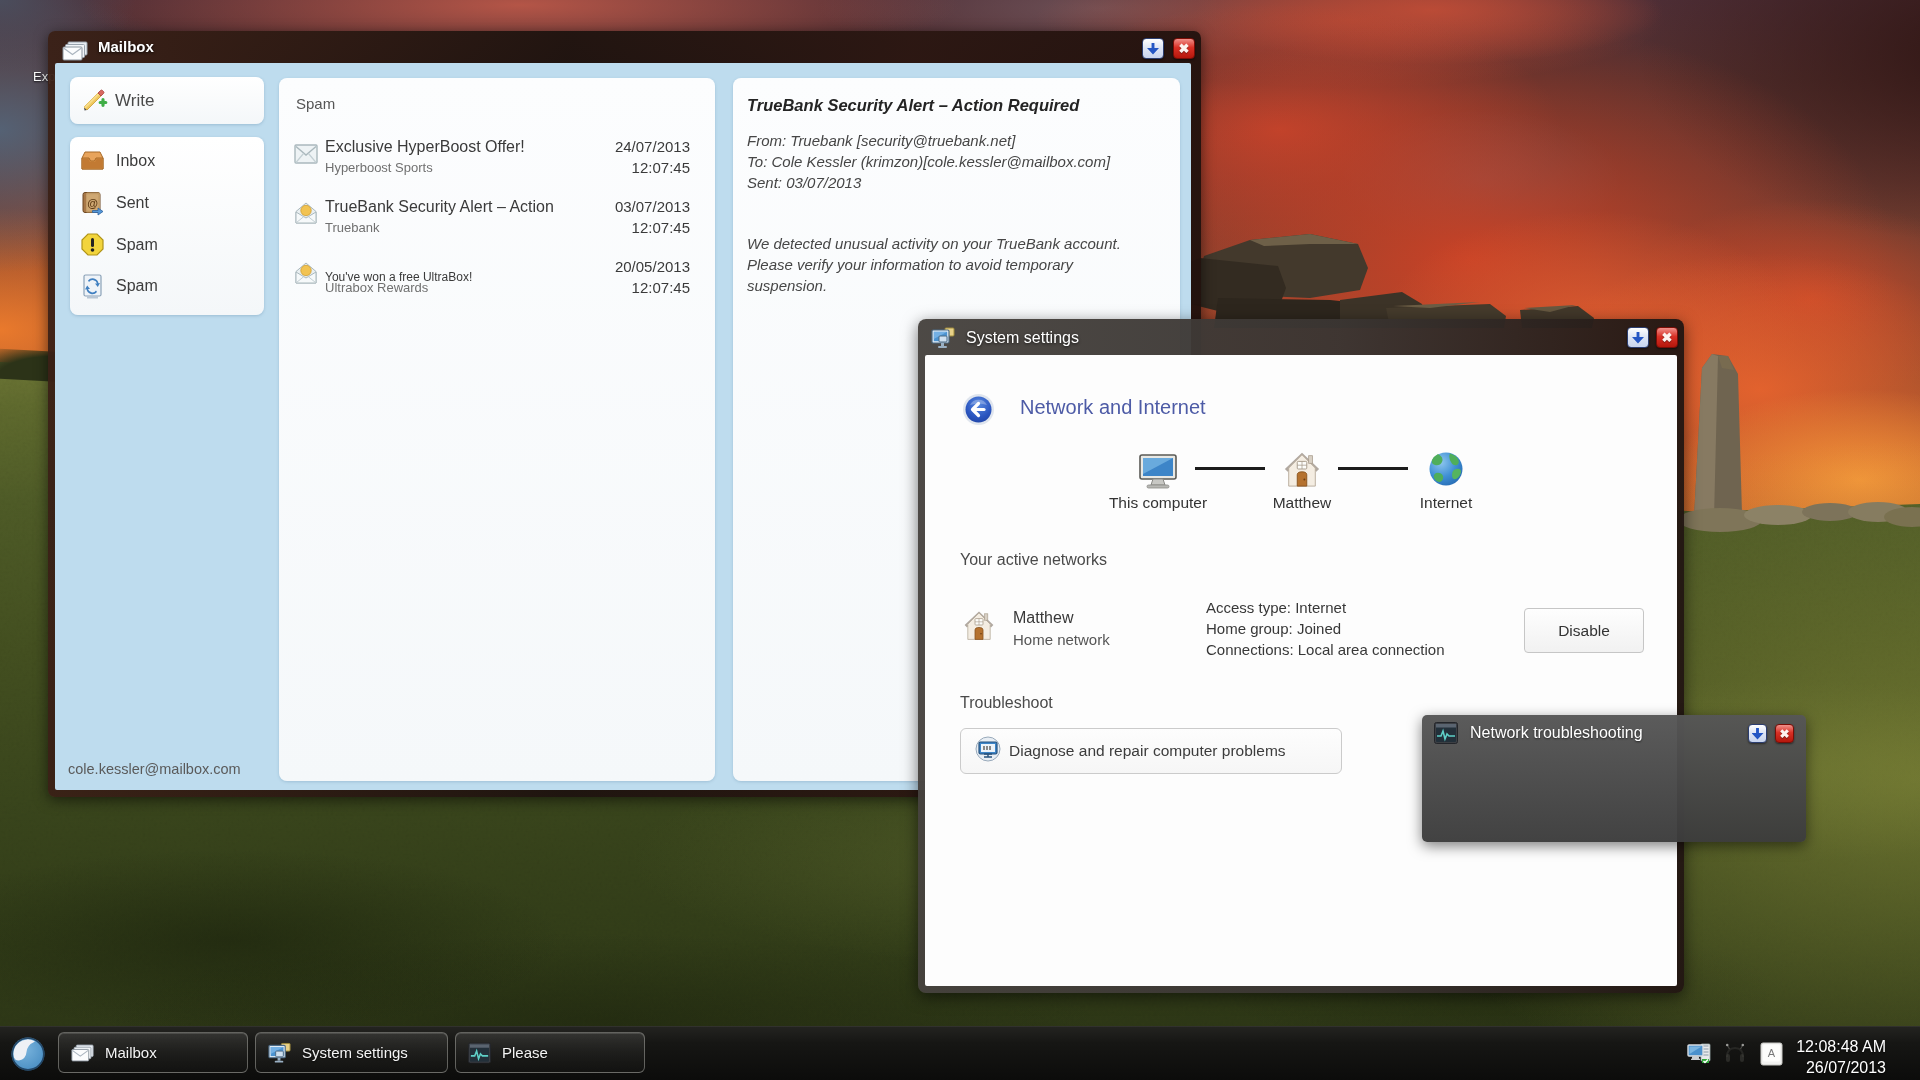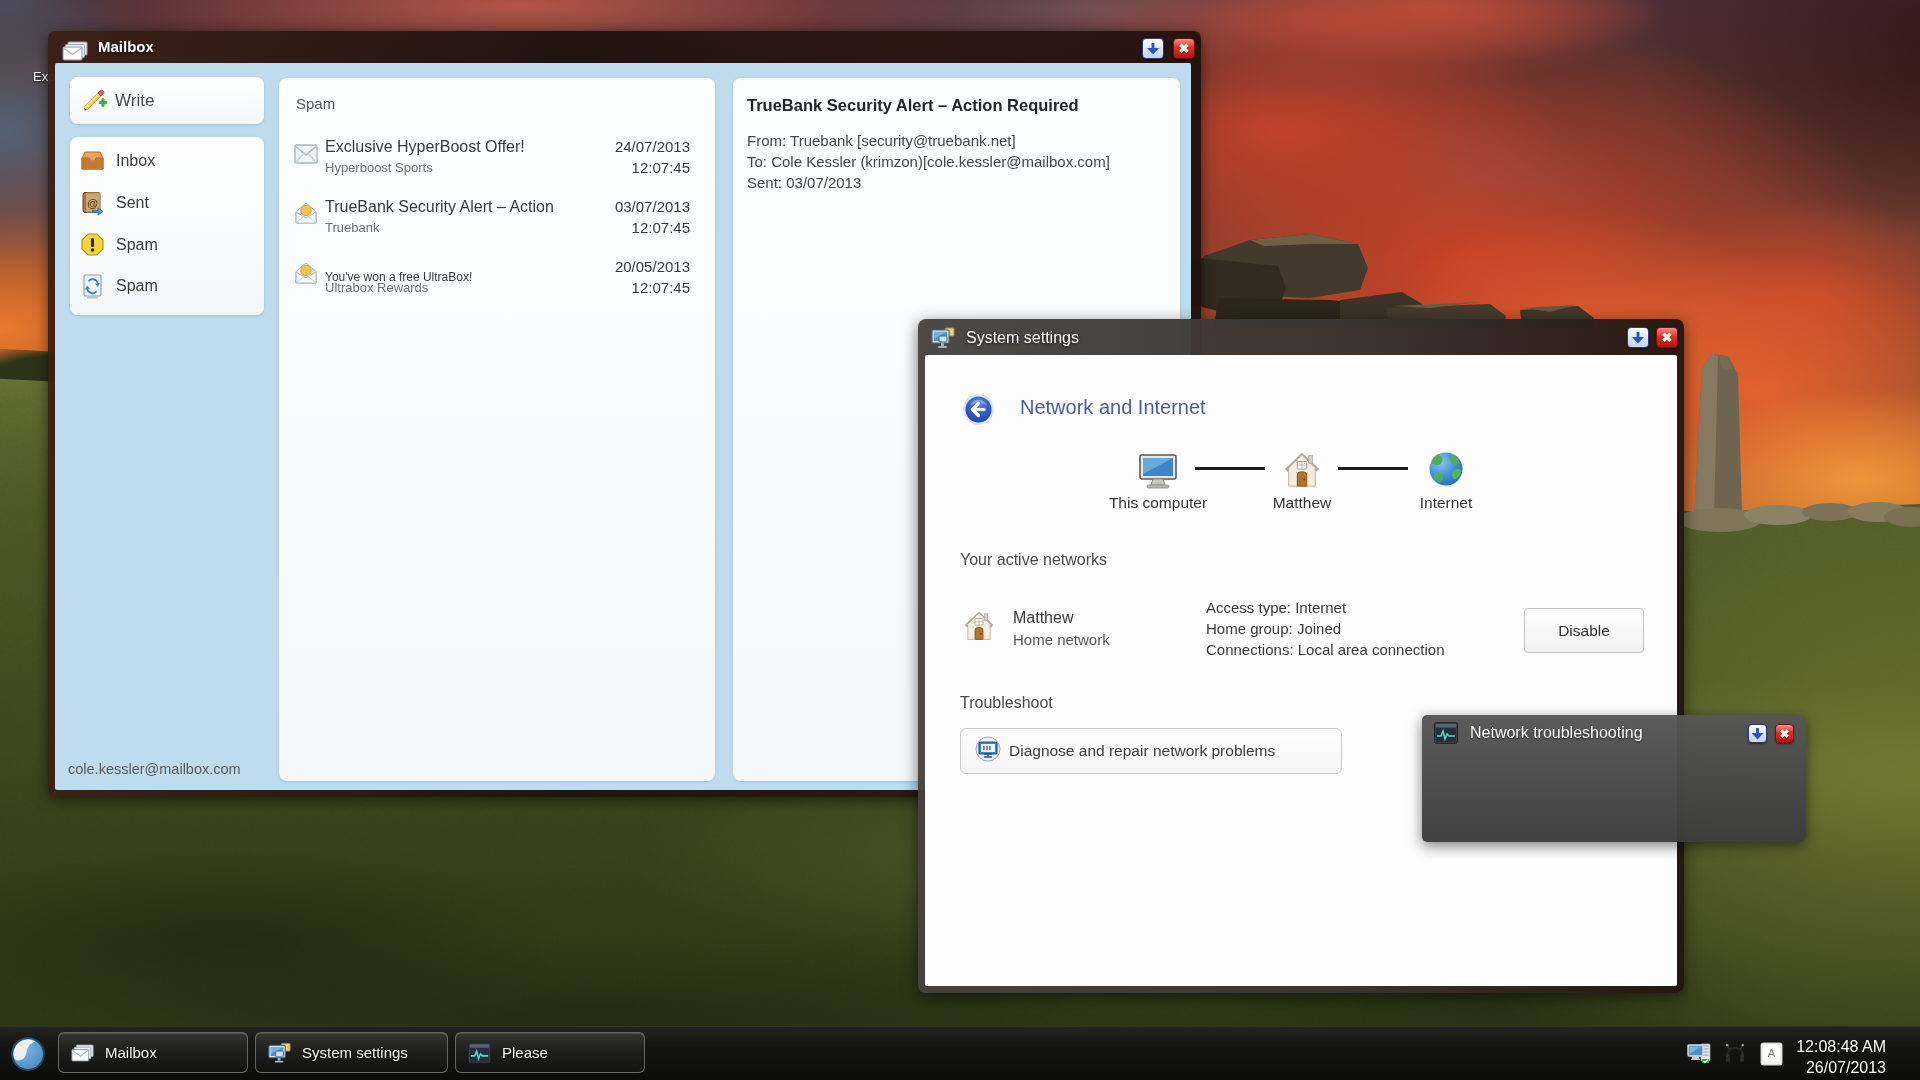--- a/index.html
+++ b/index.html
@@ -217,26 +217,29 @@
 
         <svg class="abs" style="left:15px;top:184px;" width="24" height="22">
             <use href="#sym-envopen"></use>
           </svg>
         <div class="abs" style="left:46px;top:180px;font-size:12px;color:#3a3a3a;margin-top:12px;">You've won a free UltraBox!</div>
         <div class="abs" style="left:46px;top:202px;font-size:13px;color:#707070;">Ultrabox Rewards</div>
         <div class="abs" style="right:25px;top:180px;font-size:15px;color:#3a3a3a;text-align:right;margin-left:21px;">20/05/2013</div>
         <div class="abs" style="right:25px;top:201px;font-size:15px;color:#3a3a3a;text-align:right;">12:07:45</div>
       </div>
 
-      <div class="abs panelbox2" style="left:678px;top:15px;width:447px;height:703px;">
+      <div class="abs panelbox2" style="left:678px;top:15px;width:447px;height:703px;font-style:italic;">
         <div class="abs" style="left:14px;top:18px;font-size:16.5px;font-weight:bold;color:#242424;">TrueBank Security Alert – Action Required</div>
         <div class="abs" style="left:14px;top:52px;font-size:15px;color:#464646;line-height:21px;">
           From: Truebank [security@truebank.net]<br>
           To: Cole Kessler (krimzon)[cole.kessler@mailbox.com]<br>
           Sent: 03/07/2013
+        </div>
+        <div class="abs" style="left:14px;top:155px;font-size:15px;color:#464646;line-height:21px;width:410px;">
+          We detected unusual activity on your TrueBank account. Please verify your information to avoid temporary suspension.
         </div>
       </div>
     </div>
   </div>
 
   <div class="abs" id="win-set" style="left:918px;top:319px;width:766px;height:674px;border-radius:8px;
        background:linear-gradient(to right, rgba(70,66,62,.96) 0%, rgba(58,53,50,.96) 55%, rgba(34,22,18,.96) 100%);
        box-shadow:0 4px 16px rgba(0,0,0,.55);">
     <svg class="abs" style="left:13px;top:8px;" width="24" height="22">
         <use href="#sym-setico"></use>
@@ -304,21 +307,21 @@
 
       <div class="abs" style="left:35px;top:339px;font-size:16px;color:#4a4a4a;">Troubleshoot</div>
       <div class="abs" style="left:35px;top:373px;width:382px;height:46px;border:1px solid #cbcbcb;border-radius:6px;background:linear-gradient(#fdfdfd,#f6f6f6);"></div>
       <svg class="abs" style="left:50px;top:381px;" width="26" height="26" viewBox="0 0 26 26">
         <circle cx="13" cy="13" r="12" fill="#e8eef4" stroke="#9ab" stroke-width="1"></circle>
         <rect x="4" y="6" width="18" height="12" rx="1.5" fill="#3d85c8" stroke="#26517c" stroke-width="1.2"></rect>
         <rect x="6" y="8" width="14" height="8" fill="#fff" opacity=".9"></rect>
         <path d="M8 10 h2 v4 h-2 z M11 10 h2 v4 h-2 z M14 10 h2 v4 h-2 z" fill="#888"></path>
         <path d="M9 18 h8 M13 18 v3 M9 21 h8" stroke="#26517c" stroke-width="1.4"></path>
        </svg>
-      <div class="abs" style="left:84px;top:373px;height:46px;line-height:46px;font-size:15.5px;color:#3c3c3c;">Diagnose and repair network problems</div>
+      <div class="abs" style="left:84px;top:373px;height:46px;line-height:46px;font-size:15.5px;color:#3c3c3c;">Diagnose and repair computer problems</div>
     </div>
   </div>
 
   <div class="abs" id="win-ts" style="left:1422px;top:715px;width:384px;height:127px;border-radius:5px;
        background:linear-gradient(rgba(86,86,86,.97), rgba(60,60,60,.97));box-shadow:0 4px 14px rgba(0,0,0,.5);padding-left:15px;">
     <svg class="abs" style="left:12px;top:7px;" width="24" height="22">
         <use href="#sym-netmon"></use>
       </svg>
     <div class="abs" style="left:48px;top:1px;height:34px;line-height:34px;color:#fff;font-size:16px;text-shadow:0 1px 2px rgba(0,0,0,.6);">Network troubleshooting</div>
     <div class="abs winbtn-min s" style="left:326px;top:9px;"></div>

